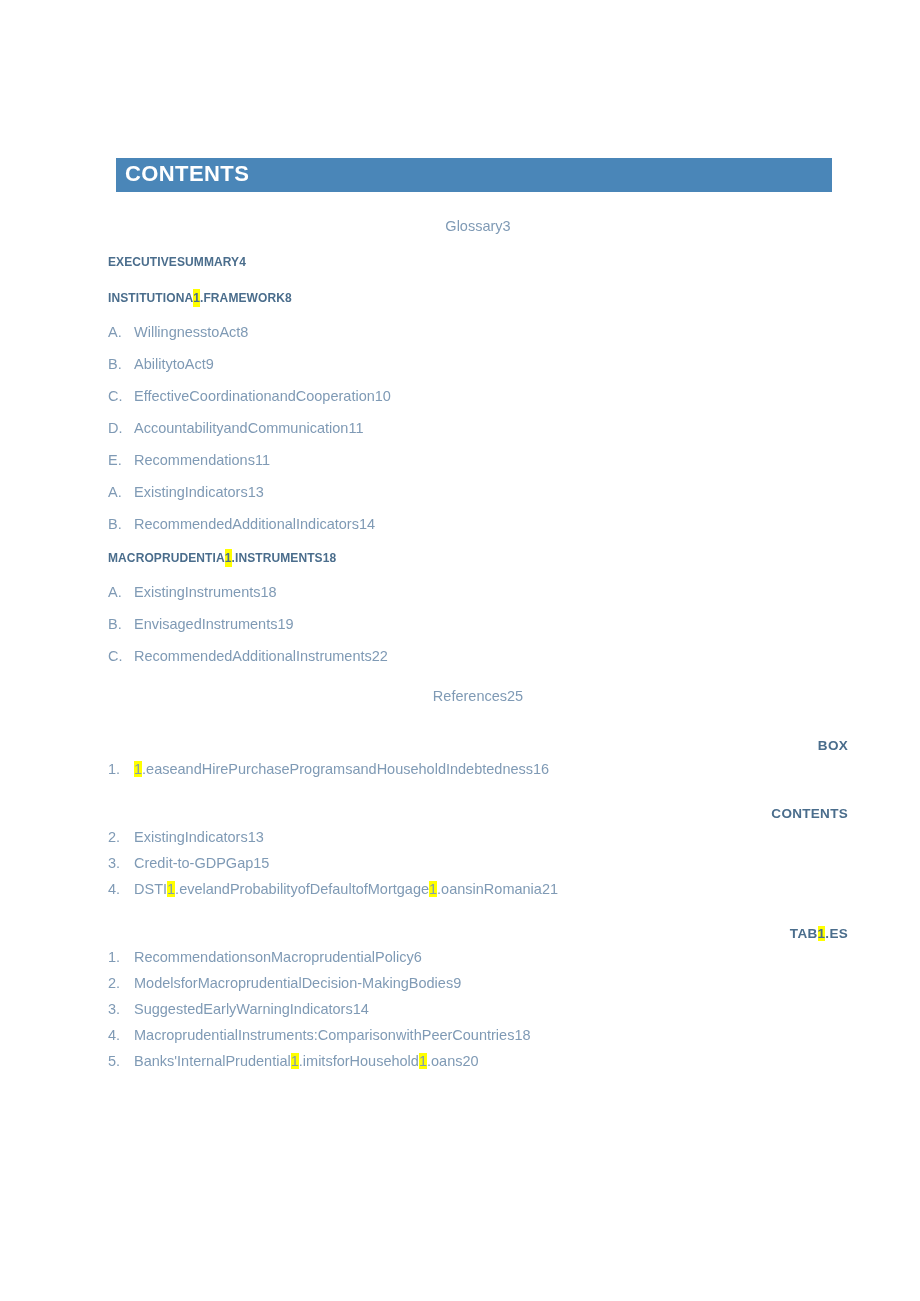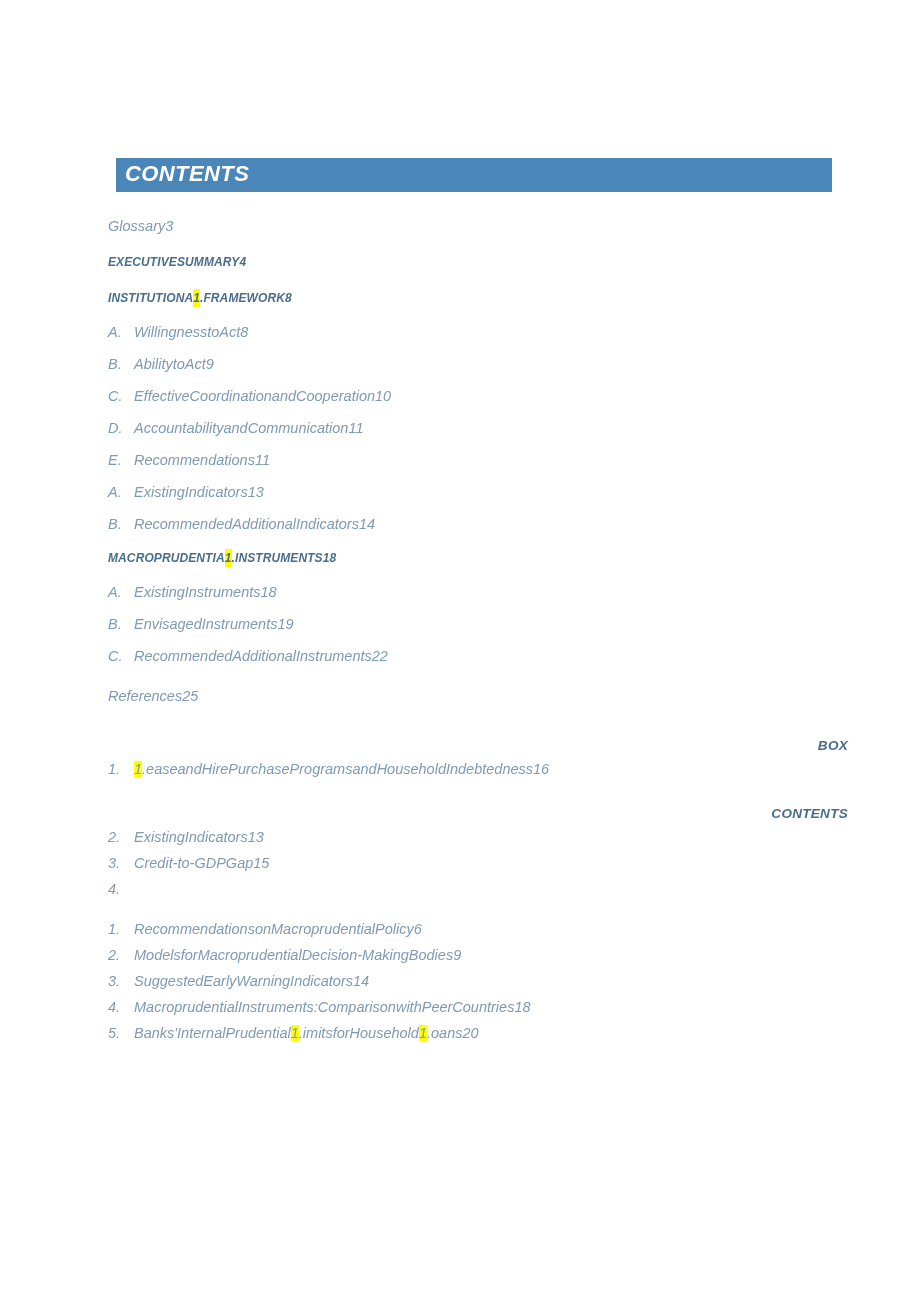--- a/index.html
+++ b/index.html
@@ -12,21 +12,20 @@
     height: 1301px;
     font-family: "Liberation Sans", sans-serif;
     -webkit-font-smoothing: antialiased;
   }
   .page {
     position: relative;
     width: 920px;
     height: 1301px;
     background: #ffffff;
     overflow: hidden;
-    font-style: italic;
   }
   
   .contents-banner {
     position: absolute;
     left: 116px;
     top: 158px;
     width: 716px;
     height: 34px;
     background: #4a86b8;
   }
@@ -52,20 +51,21 @@
     display: flex;
     align-items: baseline;
     white-space: nowrap;
   }
   
   .entry-plain {
     color: #7f9ab5;
     font-size: 14.5px;
     line-height: 18px;
     padding: 9px 0 9px 0;
+    justify-content: center;
   }
   
   .entry-heading {
     color: #4a6d8c;
     font-weight: bold;
     font-size: 12px;
     line-height: 18px;
     padding: 9px 0 9px 0;
     letter-spacing: 0.1px;
   }
@@ -203,25 +203,29 @@
         <div class="row entry-num">
           <span class="marker">2.</span>
           <span><span>ExistingIndicators13</span></span>
         </div>
         <div class="row entry-num">
           <span class="marker">3.</span>
           <span><span>Credit-to-GDPGap15</span></span>
         </div>
         <div class="row entry-num">
           <span class="marker">4.</span>
+          <span><span>DSTI</span><span class="hl">1</span><span>.evelandProbabilityofDefaultofMortgage</span><span class="hl">1</span><span>.oansinRomania21</span></span>
         </div>
       </div>
 
     <div class="spacer-md"></div>
 
+    <div class="group-label">
+      <span>TAB</span><span class="hl">1</span><span>.ES</span>
+    </div>
     <div id="tables-host">
         <div class="row entry-num">
           <span class="marker">1.</span>
           <span><span>RecommendationsonMacroprudentialPolicy6</span></span>
         </div>
         <div class="row entry-num">
           <span class="marker">2.</span>
           <span><span>ModelsforMacroprudentialDecision-MakingBodies9</span></span>
         </div>
         <div class="row entry-num">

